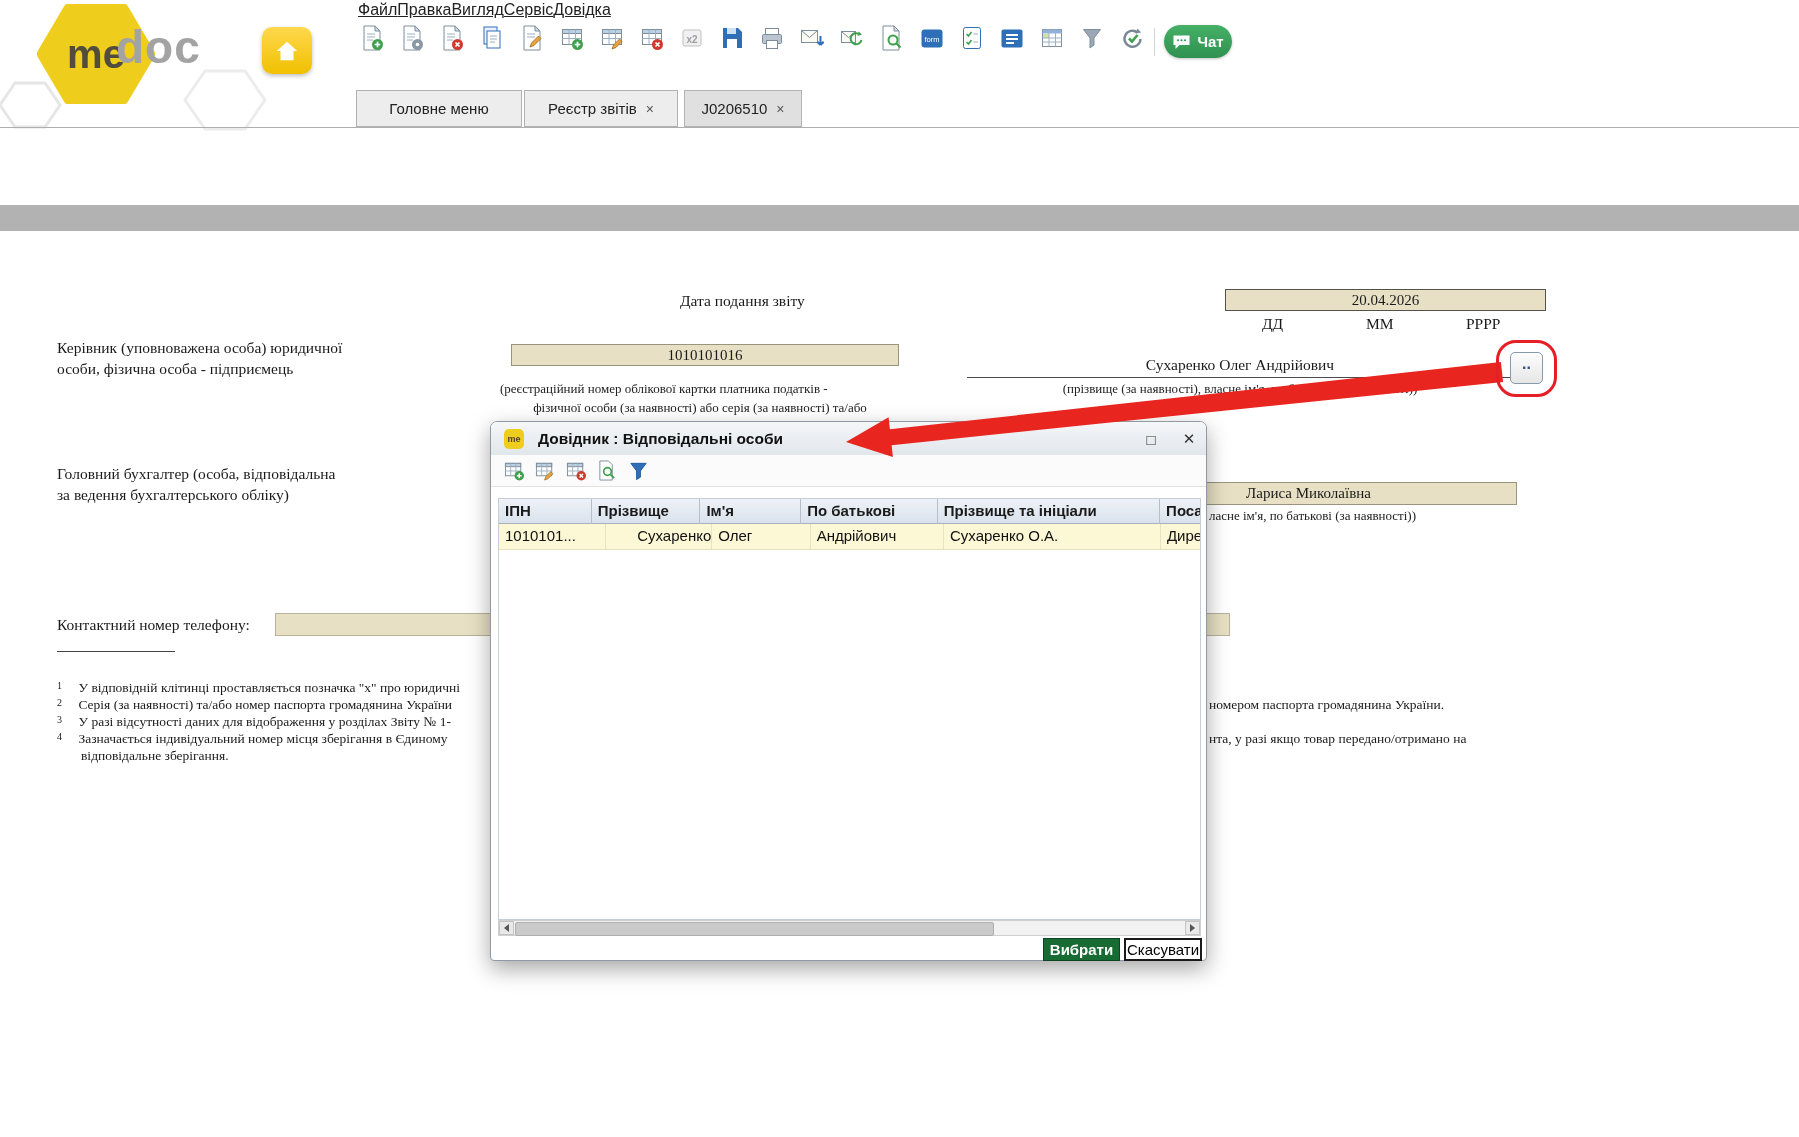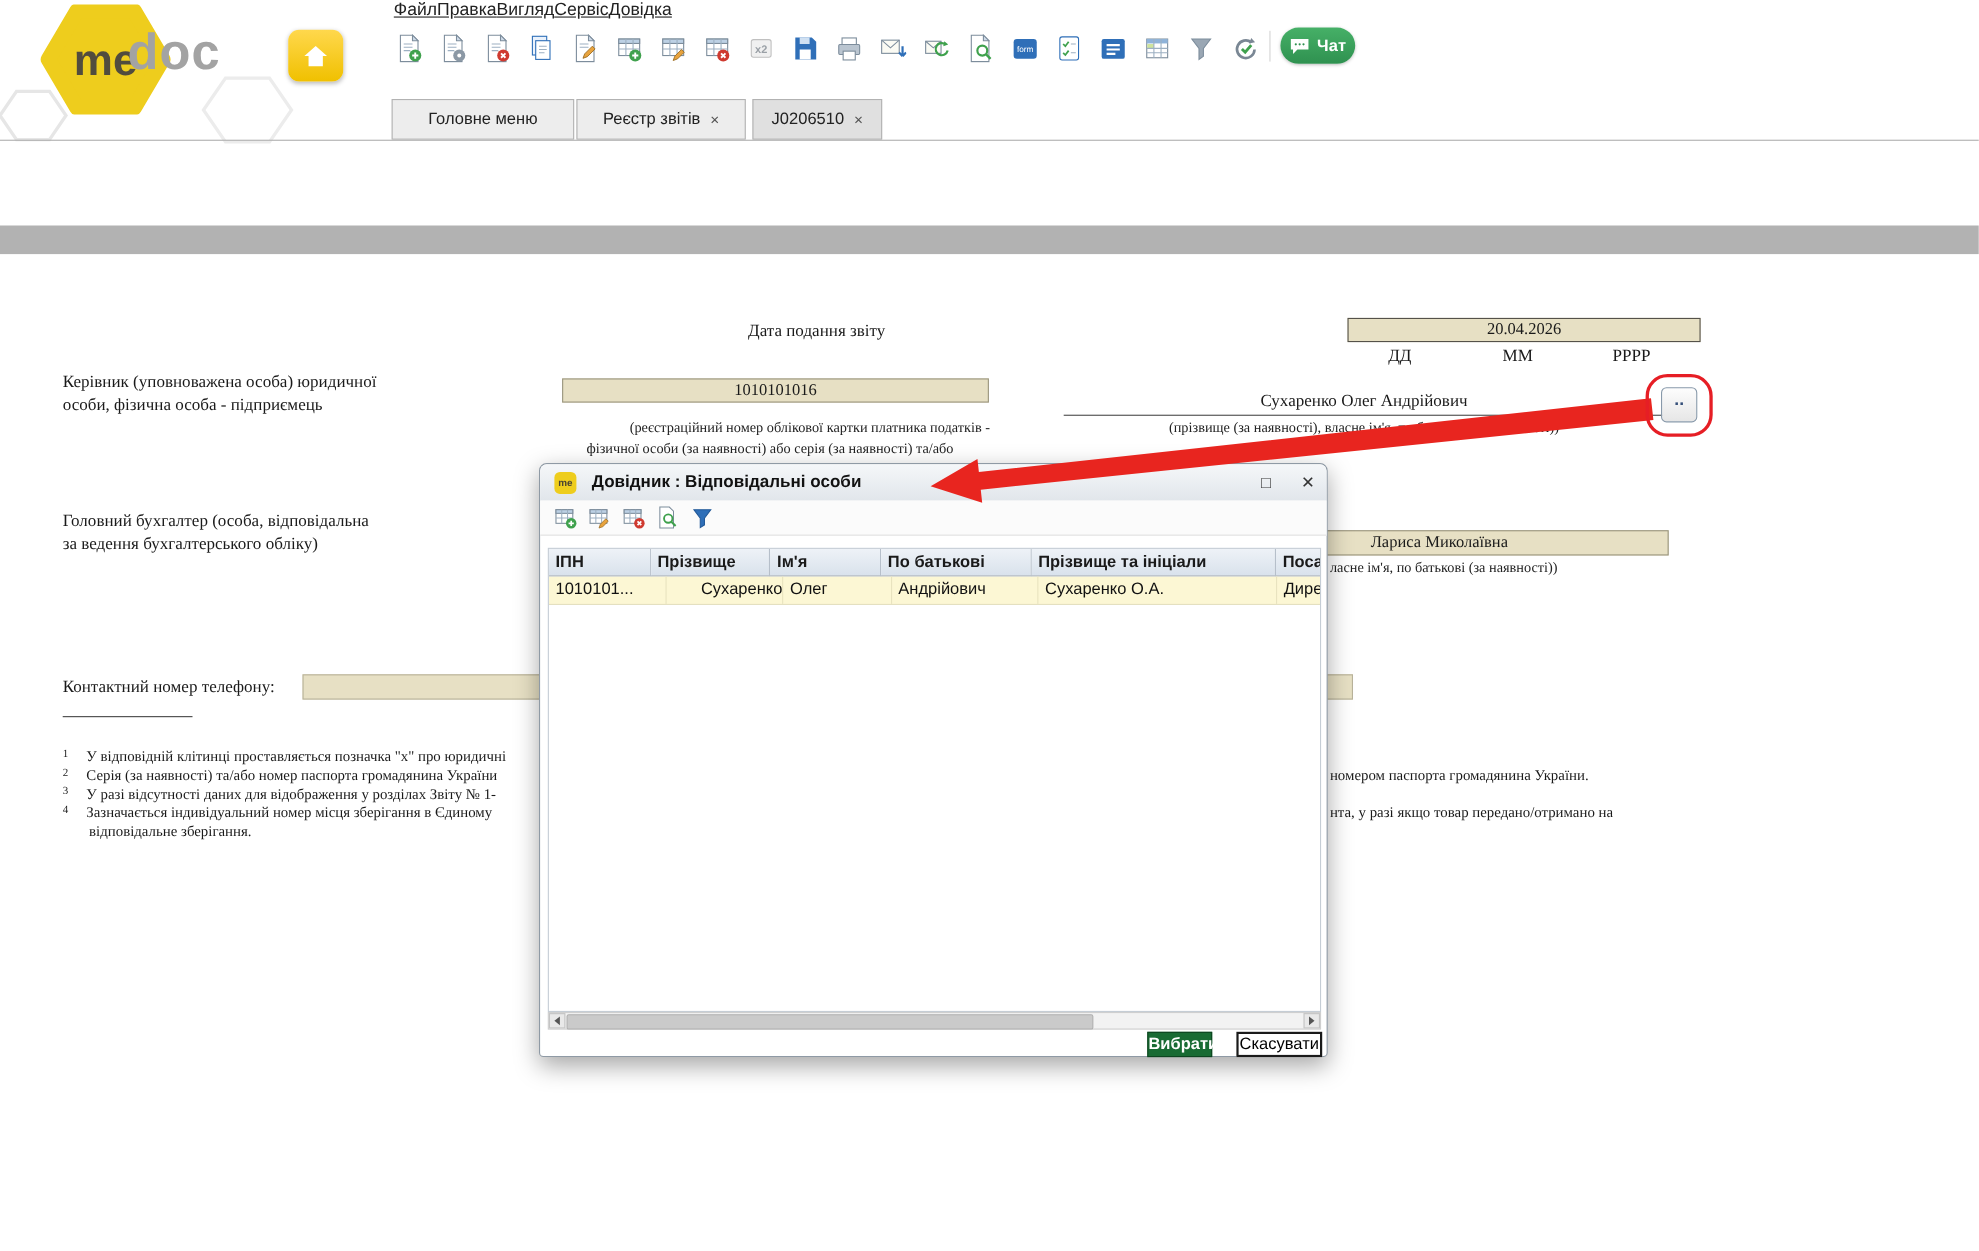--- a/index.html
+++ b/index.html
@@ -9,21 +9,21 @@
   .serif{font-family:"Liberation Serif",serif;}
 
   
   .logo-doc{left:116px;top:20px;font-size:46px;font-weight:bold;color:#a3a3a3;letter-spacing:1px;}
   .home-btn{left:262px;top:27px;width:50px;height:47px;border-radius:10px;
             background:linear-gradient(#ffd84d,#f0c000);box-shadow:0 2px 4px rgba(0,0,0,.25);
             display:flex;align-items:center;justify-content:center;cursor:pointer;}
   .menubar{left:358px;top:1px;display:flex;font-size:16px;color:#222;}
   .menubar span{text-decoration:underline;cursor:pointer;}
   .toolbar{left:358px;top:25px;display:flex;gap:12px;align-items:center;}
-  .tbi{width:28px;height:32px;display:flex;align-items:flex-end;justify-content:center;cursor:pointer;}
+  .tbi{width:28px;height:32px;display:flex;align-items:flex-start;justify-content:center;cursor:pointer;}
   .tb-sep{left:1154px;top:28px;width:1px;height:28px;background:#d4d4d4;}
   .chat-pill{left:1164px;top:25px;width:68px;height:33px;border-radius:17px;
              background:linear-gradient(#46b067,#2f9150);display:flex;align-items:center;
              justify-content:center;gap:6px;color:#fff;font-size:15px;font-weight:bold;cursor:pointer;
              box-shadow:0 1px 3px rgba(0,0,0,.25);}
   
   .tabline{left:0;top:127px;width:1799px;height:1px;background:#aeaeae;}
   .tab{top:90px;height:37px;border:1px solid #b2b2b2;box-sizing:border-box;background:#ededed;
        display:flex;align-items:center;justify-content:center;gap:9px;font-size:15px;color:#222;cursor:pointer;}
   .tab .x{color:#555;font-size:14px;cursor:pointer;}
@@ -61,21 +61,21 @@
   .td{box-sizing:border-box;border-right:1px solid #e8e3bf;font-size:15px;color:#111;
       padding-left:6px;line-height:24px;overflow:hidden;white-space:nowrap;}
   .hscroll{position:absolute;left:7px;top:498px;width:703px;height:16px;background:#f2f2f2;
            border:1px solid #cfcfcf;box-sizing:border-box;}
   .sb-arrow{position:absolute;top:0;width:15px;height:14px;background:#e9e9e9;border:1px solid #c4c4c4;
             box-sizing:border-box;display:flex;align-items:center;justify-content:center;cursor:pointer;}
   .tri-l{width:0;height:0;border-top:4px solid transparent;border-bottom:4px solid transparent;border-right:5px solid #555;}
   .tri-r{width:0;height:0;border-top:4px solid transparent;border-bottom:4px solid transparent;border-left:5px solid #555;}
   .sb-thumb{position:absolute;left:16px;top:1px;width:477px;height:12px;background:#cacaca;
             border:1px solid #b0b0b0;border-radius:2px;cursor:grab;}
-  .btn-select{position:absolute;left:552px;top:516px;width:59px;height:23px;background:#186b33;
+  .btn-select{position:absolute;left:552px;top:516px;width:77px;height:23px;background:#186b33;
               border:1px solid #0d4520;color:#fff;font-size:15px;font-weight:600;line-height:21px;
               text-align:center;cursor:pointer;box-sizing:border-box;}
   .btn-cancel{position:absolute;left:633px;top:516px;width:78px;height:23px;background:#fff;
               border:2px solid #1a1a1a;color:#000;font-size:15px;line-height:19px;text-align:center;
               cursor:pointer;box-sizing:border-box;}
 
   
   .browse-btn{left:1510px;top:352px;width:33px;height:32px;border-radius:5px;z-index:15;
               background:linear-gradient(#fdfdfd,#e6e6e6);border:1px solid #8899aa;
               color:#35507a;font-size:16px;font-weight:bold;text-align:center;line-height:22px;cursor:pointer;box-sizing:border-box;}
@@ -295,21 +295,21 @@
   <div class="abs doc-label" style="left:680px;top:290px;">Дата подання звіту</div>
   <div class="abs bfield" style="left:1225px;top:289px;width:321px;height:22px;border:1px solid #55524a;">20.04.2026</div>
   <div class="abs doc-label" style="left:1262px;top:313px;">ДД</div>
   <div class="abs doc-label" style="left:1366px;top:313px;">ММ</div>
   <div class="abs doc-label" style="left:1466px;top:313px;">РРРР</div>
 
   <div class="abs doc-label" style="left:57px;top:337px;">Керівник (уповноважена особа) юридичної</div>
   <div class="abs doc-label" style="left:57px;top:358px;">особи, фізична особа - підприємець</div>
 
   <div class="abs bfield" style="left:511px;top:344px;width:388px;height:22px;">1010101016</div>
-  <div class="abs doc-small" style="left:500px;top:381px;width:400px;text-align:right;">(реєстраційний номер  облікової картки  платника податків -</div>
+  <div class="abs doc-small" style="left:500px;top:381px;width:400px;text-align:left;">(реєстраційний номер  облікової картки  платника податків -</div>
   <div class="abs doc-small" style="left:500px;top:400px;width:400px;text-align:center;">фізичної особи (за наявності)  або серія (за наявності)  та/або</div>
 
   <div class="abs serif" style="left:967px;top:356px;width:546px;text-align:center;font-size:15.5px;">Сухаренко Олег Андрійович</div>
   <div class="abs" style="left:967px;top:377px;width:546px;height:1px;background:#4a4a4a;"></div>
   <div class="abs doc-small" style="left:967px;top:381px;width:546px;text-align:center;">(прізвище (за наявності), власне ім'я, по батькові (за наявності))</div>
 
   <div class="abs browse-btn">..</div>
 
   <div class="abs doc-label" style="left:57px;top:463px;">Головний бухгалтер (особа, відповідальна</div>
   <div class="abs doc-label" style="left:57px;top:484px;">за ведення бухгалтерського обліку)</div>

